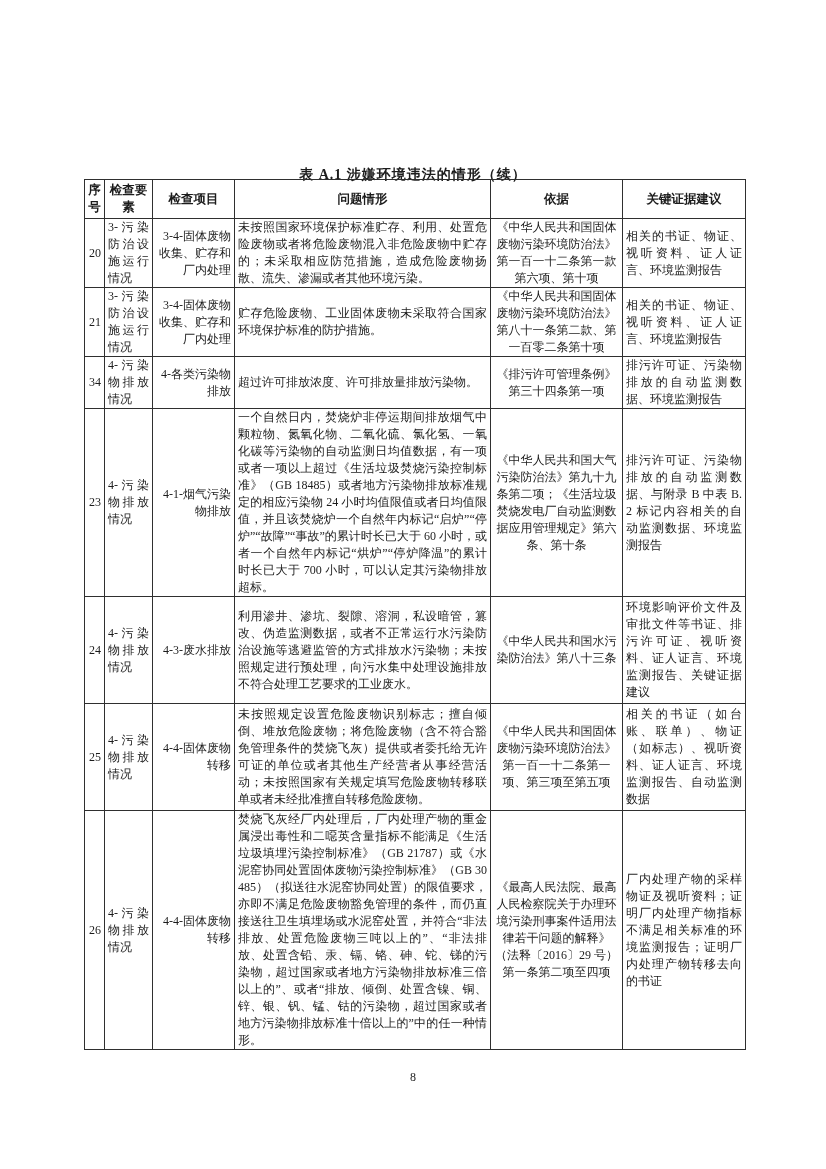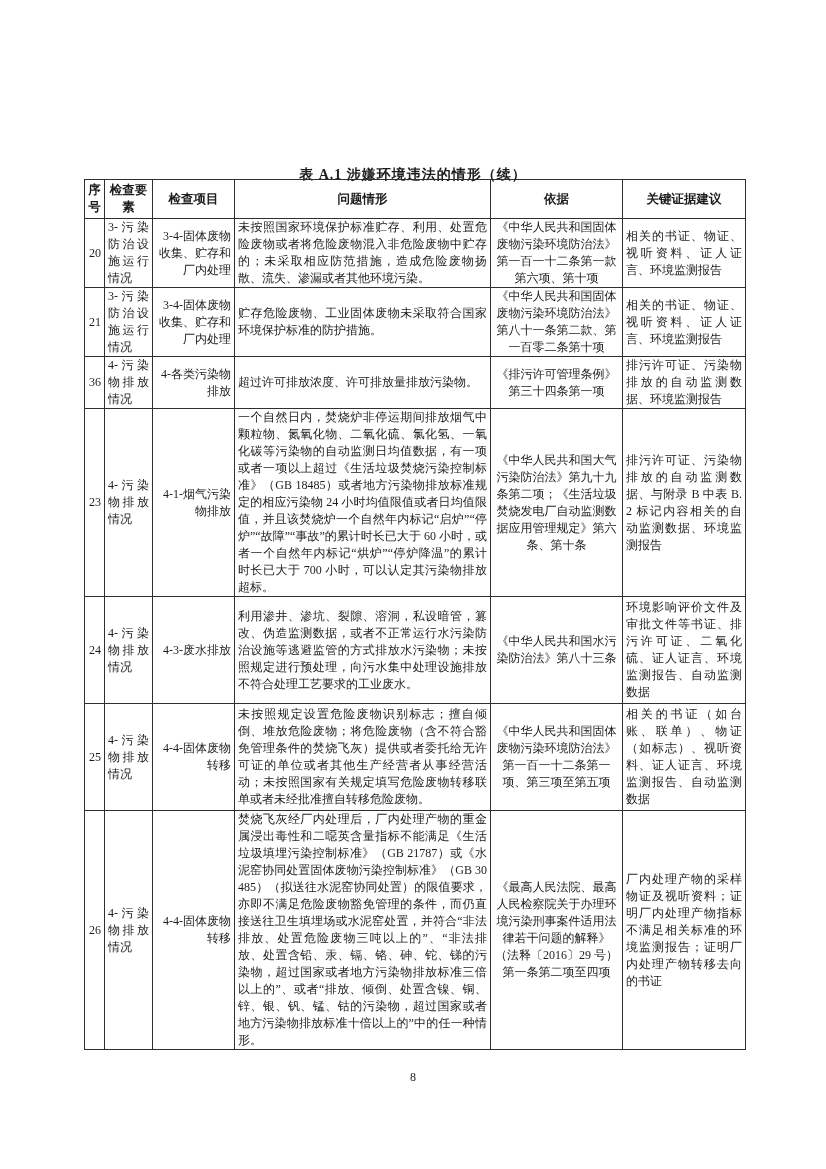--- a/index.html
+++ b/index.html
@@ -112,42 +112,42 @@
       </tr>
       <tr class="r21">
         <td class="no">21</td>
         <td class="element">3-污染防治设施运行情况</td>
         <td class="item">3-4-固体废物收集、贮存和厂内处理</td>
         <td class="problem">贮存危险废物、工业固体废物未采取符合国家环境保护标准的防护措施。</td>
         <td class="basis">《中华人民共和国固体废物污染环境防治法》第八十一条第二款、第一百零二条第十项</td>
         <td class="evidence">相关的书证、物证、视听资料、证人证言、环境监测报告</td>
       </tr>
       <tr class="r22">
-        <td class="no">36</td>
+        <td class="no">34</td>
         <td class="element">4-污染物排放情况</td>
         <td class="item">4-各类污染物排放</td>
         <td class="problem">超过许可排放浓度、许可排放量排放污染物。</td>
         <td class="basis">《排污许可管理条例》第三十四条第一项</td>
         <td class="evidence">排污许可证、污染物排放的自动监测数据、环境监测报告</td>
       </tr>
       <tr class="r23">
         <td class="no">23</td>
         <td class="element">4-污染物排放情况</td>
         <td class="item">4-1-烟气污染物排放</td>
         <td class="problem">一个自然日内，焚烧炉非停运期间排放烟气中颗粒物、氮氧化物、二氧化硫、氯化氢、一氧化碳等污染物的自动监测日均值数据，有一项或者一项以上超过《生活垃圾焚烧污染控制标准》（GB 18485）或者地方污染物排放标准规定的相应污染物 24 小时均值限值或者日均值限值，并且该焚烧炉一个自然年内标记“启炉”“停炉”“故障”“事故”的累计时长已大于 60 小时，或者一个自然年内标记“烘炉”“停炉降温”的累计时长已大于 700 小时，可以认定其污染物排放超标。</td>
         <td class="basis">《中华人民共和国大气污染防治法》第九十九条第二项；《生活垃圾焚烧发电厂自动监测数据应用管理规定》第六条、第十条</td>
         <td class="evidence">排污许可证、污染物排放的自动监测数据、与附录 B 中表 B.2 标记内容相关的自动监测数据、环境监测报告</td>
       </tr>
       <tr class="r24">
         <td class="no">24</td>
         <td class="element">4-污染物排放情况</td>
         <td class="item">4-3-废水排放</td>
         <td class="problem">利用渗井、渗坑、裂隙、溶洞，私设暗管，篡改、伪造监测数据，或者不正常运行水污染防治设施等逃避监管的方式排放水污染物；未按照规定进行预处理，向污水集中处理设施排放不符合处理工艺要求的工业废水。</td>
         <td class="basis">《中华人民共和国水污染防治法》第八十三条</td>
-        <td class="evidence">环境影响评价文件及审批文件等书证、排污许可证、二氧化硫、证人证言、环境监测报告、自动监测数据</td>
+        <td class="evidence">环境影响评价文件及审批文件等书证、排污许可证、视听资料、证人证言、环境监测报告、关键证据建议</td>
       </tr>
       <tr class="r25">
         <td class="no">25</td>
         <td class="element">4-污染物排放情况</td>
         <td class="item">4-4-固体废物转移</td>
         <td class="problem">未按照规定设置危险废物识别标志；擅自倾倒、堆放危险废物；将危险废物（含不符合豁免管理条件的焚烧飞灰）提供或者委托给无许可证的单位或者其他生产经营者从事经营活动；未按照国家有关规定填写危险废物转移联单或者未经批准擅自转移危险废物。</td>
         <td class="basis">《中华人民共和国固体废物污染环境防治法》第一百一十二条第一项、第三项至第五项</td>
         <td class="evidence">相关的书证（如台账、联单）、物证（如标志）、视听资料、证人证言、环境监测报告、自动监测数据</td>
       </tr>
       <tr class="r26">

